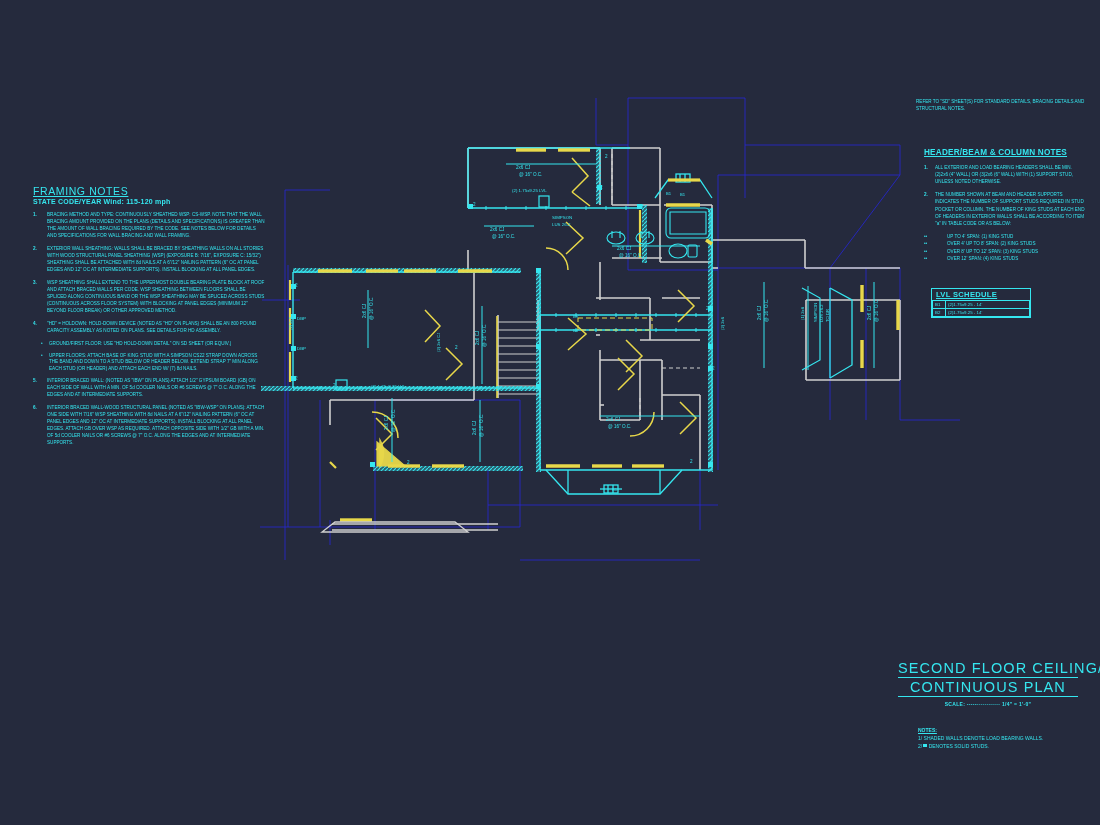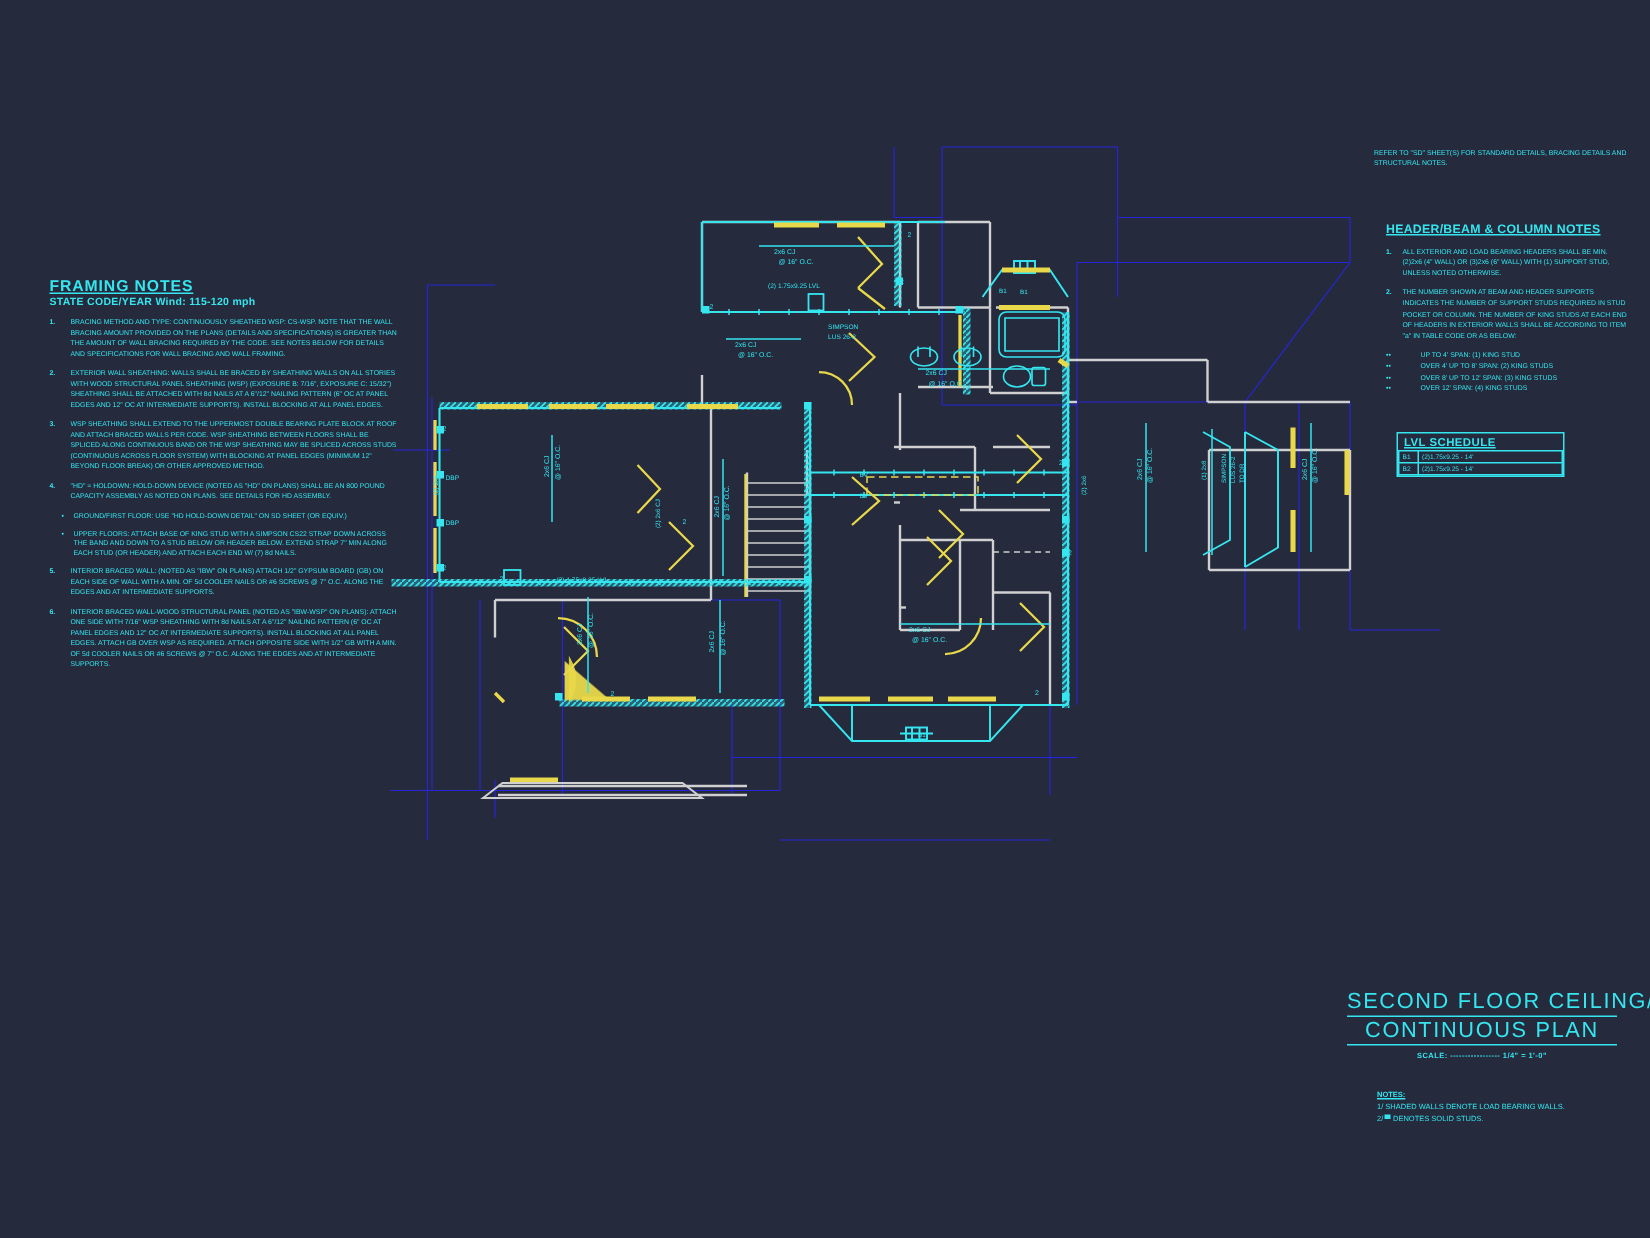--- a/index.html
+++ b/index.html
@@ -18,21 +18,21 @@
 
   
   #framing-notes {
     position: absolute;
     left: 33px; top: 185px;
     width: 232px;
     color: #35e6ef;
   }
   #framing-notes .title {
     font-size: 10.5px;
-    font-weight: bold;
+    font-weight: normal;
     text-decoration: underline;
     letter-spacing: .6px;
     margin-bottom: 1px;
   }
   #framing-notes .subtitle {
     font-size: 7px;
     font-weight: bold;
     letter-spacing: .2px;
     margin-bottom: 7px;
   }
@@ -70,21 +70,21 @@
   .hbnote { display: flex; font-size: 4.6px; line-height: 1.55; margin-bottom: 6px; }
   .hbnote .num { width: 11px; flex: 0 0 11px; font-weight: bold; }
   .hbbullet { display: flex; font-size: 4.6px; line-height: 1.6; }
   .hbbullet .bul { width: 9px; flex: 0 0 9px; }
   .hbbullet .body { padding-left: 14px; }
 
   
   #lvl-schedule {
     position: absolute;
     left: 931px; top: 288px;
-    width: 112px;
+    width: 100px;
     border: 1px solid #35e6ef;
   }
   #lvl-schedule .lvl-title {
     font-size: 7.6px;
     font-weight: bold;
     color: #35e6ef;
     text-decoration: underline;
     padding: 1px 3px 1px 4px;
     letter-spacing: .3px;
   }

